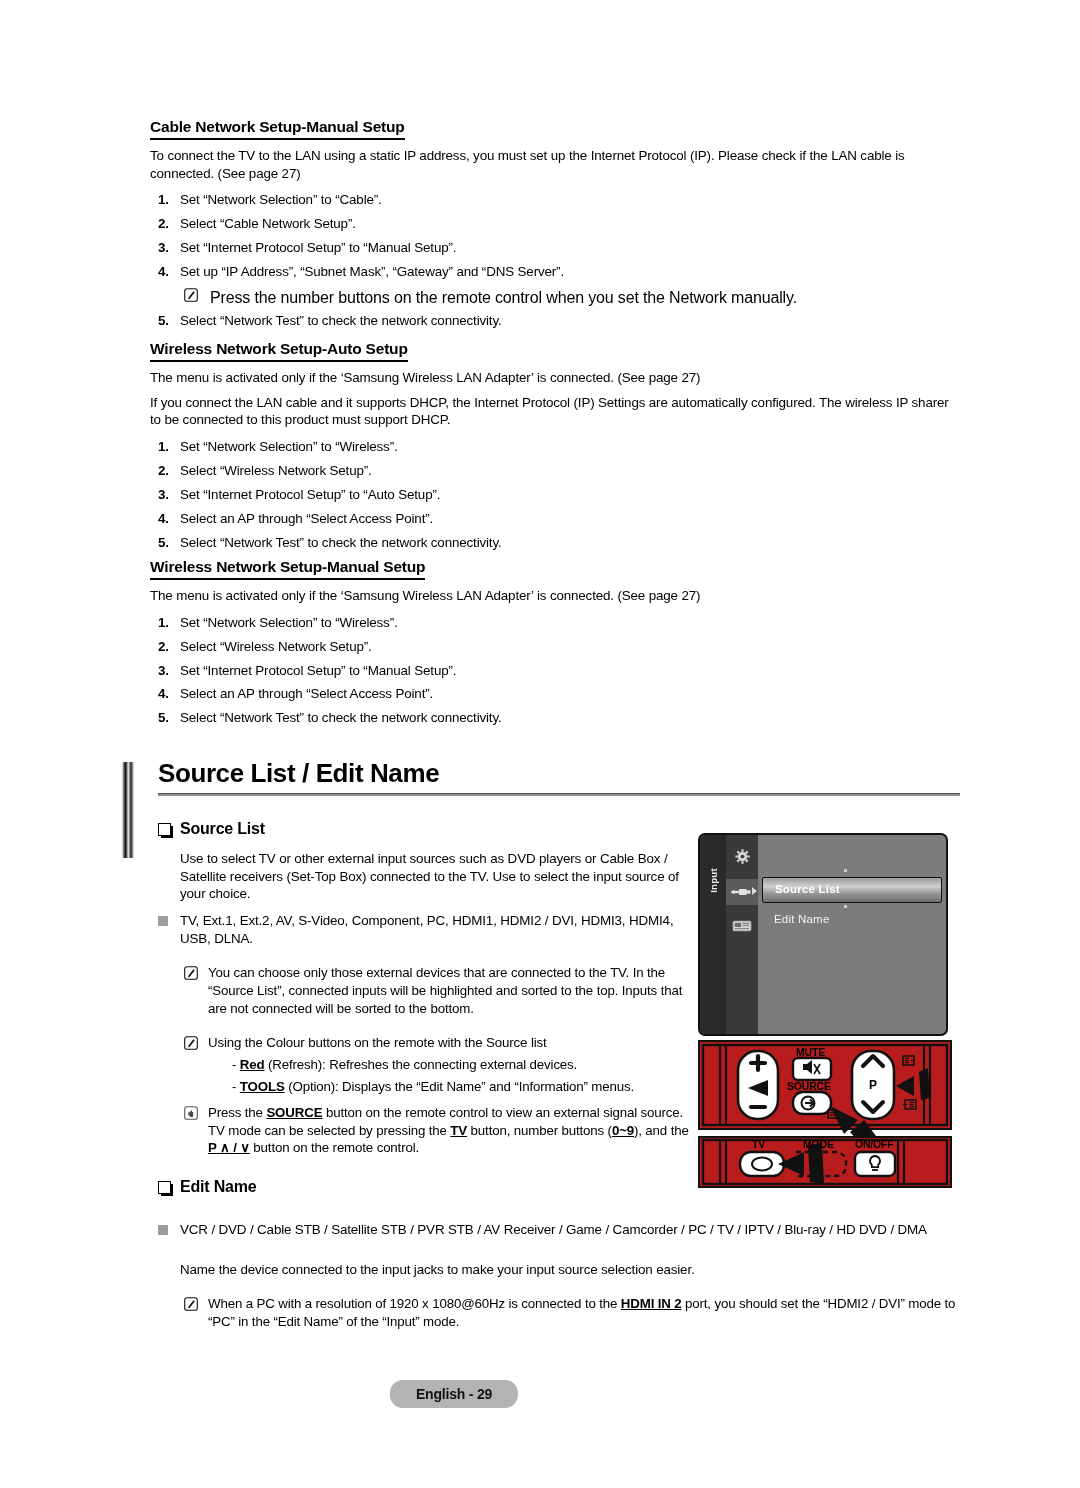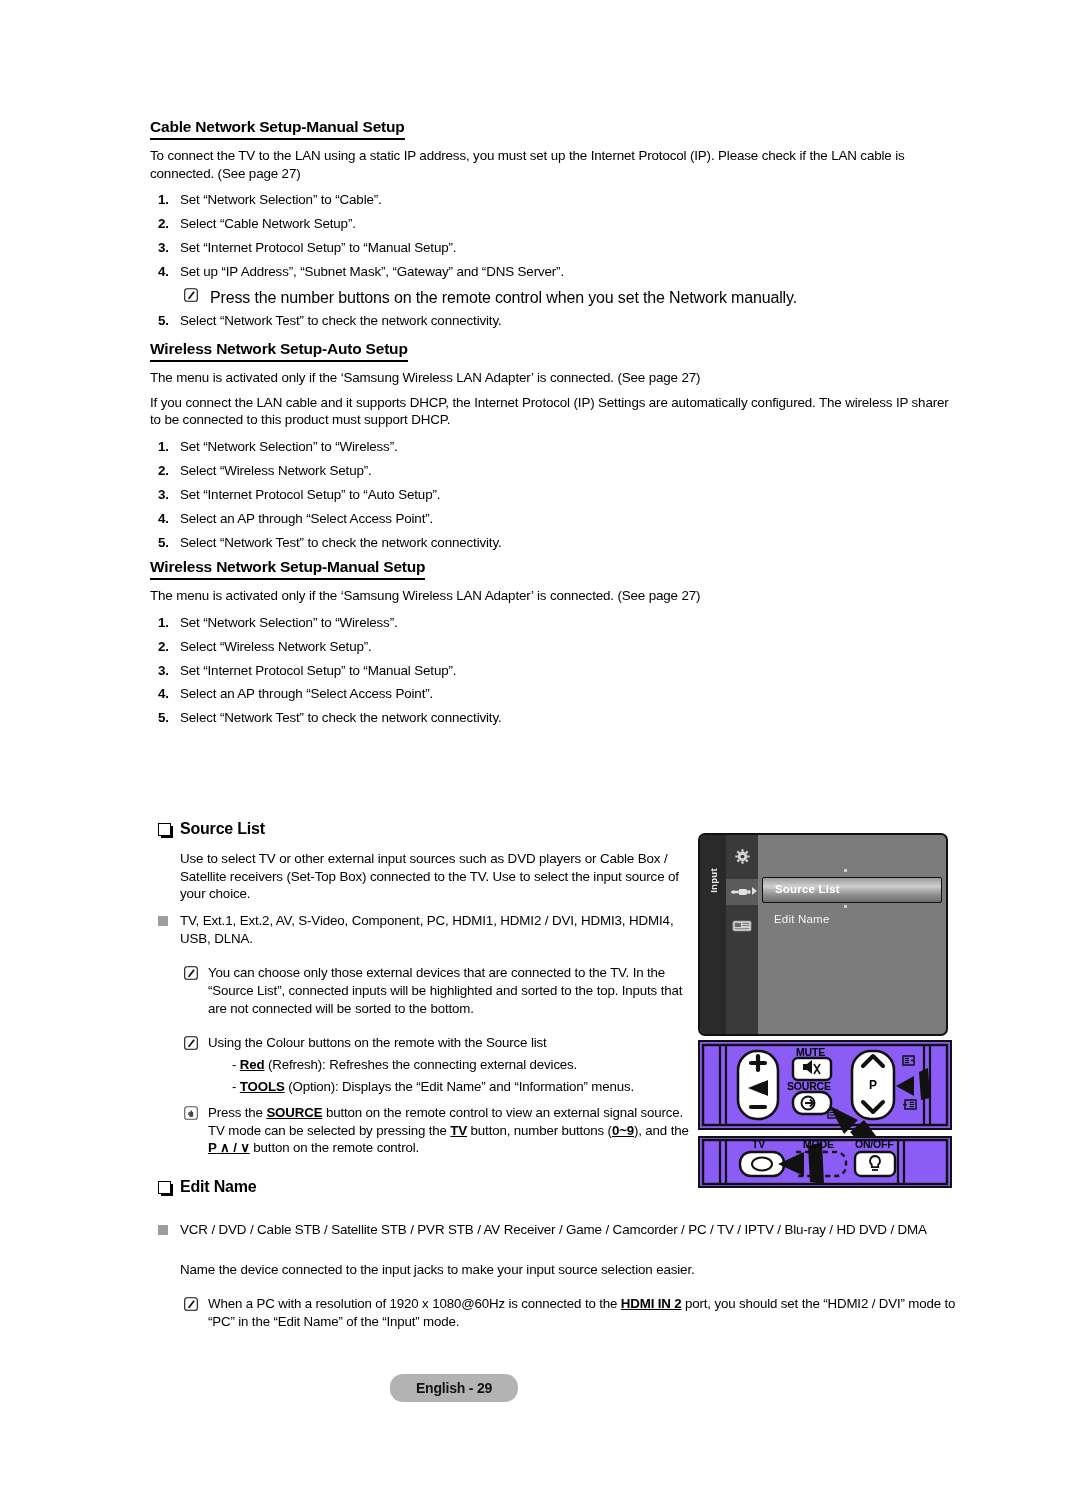--- a/index.html
+++ b/index.html
@@ -109,27 +109,27 @@
      background:linear-gradient(to bottom,#9a9a9a 0%,#cfcfcf 35%,#8f8f8f 70%,#6f6f6f 100%);
      border:1.6px solid #111; border-radius:2px; height:26px; line-height:23px;
   }
   .osd-item.it2 { top:72px; font-weight:normal; }
   .osd-caret { position:absolute; left:52px; top:52px; width:0; height:0;
                border-top:4px solid transparent; border-bottom:4px solid transparent;
                border-left:5px solid #ddd; }
   .osd-dot { position:absolute; width:3px; height:3px; background:#cfcfcf; }
 
   
-  .rem { border:2.5px solid #111; background:#8b5cf6; position:relative; }
+  .rem { border:2.5px solid #111; background:#b91c1c; position:relative; }
   .lbl { position:absolute; font-size:10.5px; font-weight:bold;
          letter-spacing:-0.2px; }
 
   
   .footer {
-    position:absolute; left:50%; transform:translateX(-50%); bottom:86px;
+    position:absolute; left:50%; transform:translateX(-50%); bottom:80px;
     background:#b3b3b3; color:#111; font-weight:bold; font-size:14px;
     padding:6px 26px; border-radius:13px; letter-spacing:-0.2px;
   }
   b, strong { font-weight:bold;text-decoration:underline; }
 </style>
 </head>
 <body>
 
 <div class="page">
 
@@ -175,20 +175,25 @@
     <div class="para">The menu is activated only if the ‘Samsung Wireless LAN Adapter’ is connected. (See page 27)</div>
     <ol class="steps">
       <li><span class="num">1.</span><span>Set “Network Selection” to “Wireless”.</span></li>
       <li><span class="num">2.</span><span>Select “Wireless Network Setup”.</span></li>
       <li><span class="num">3.</span><span>Set “Internet Protocol Setup” to “Manual Setup”.</span></li>
       <li><span class="num">4.</span><span>Select an AP through “Select Access Point”.</span></li>
       <li><span class="num">5.</span><span>Select “Network Test” to check the network connectivity.</span></li>
     </ol>
   </div>
 
+  <div class="bigsec" style="position:absolute;left:122px;top:758px;width:838px;">
+    <div class="vbar"></div>
+    <h1>Source List / Edit Name</h1>
+    <div class="rule"></div>
+  </div>
 
   <div style="position:absolute;left:136px;top:800px;width:560px;">
     <div class="boxhead">
       <span class="boxbul"></span>
       <span>Source List</span>
     </div>
     <div class="plain" style="margin-top:12px;">Use to select TV or other external input sources such as DVD players or Cable Box / Satellite receivers (Set-Top Box) connected to the TV. Use to select the input source of your choice.</div>
 
     <div class="sqrow">
       <span class="sqbul"></span>

